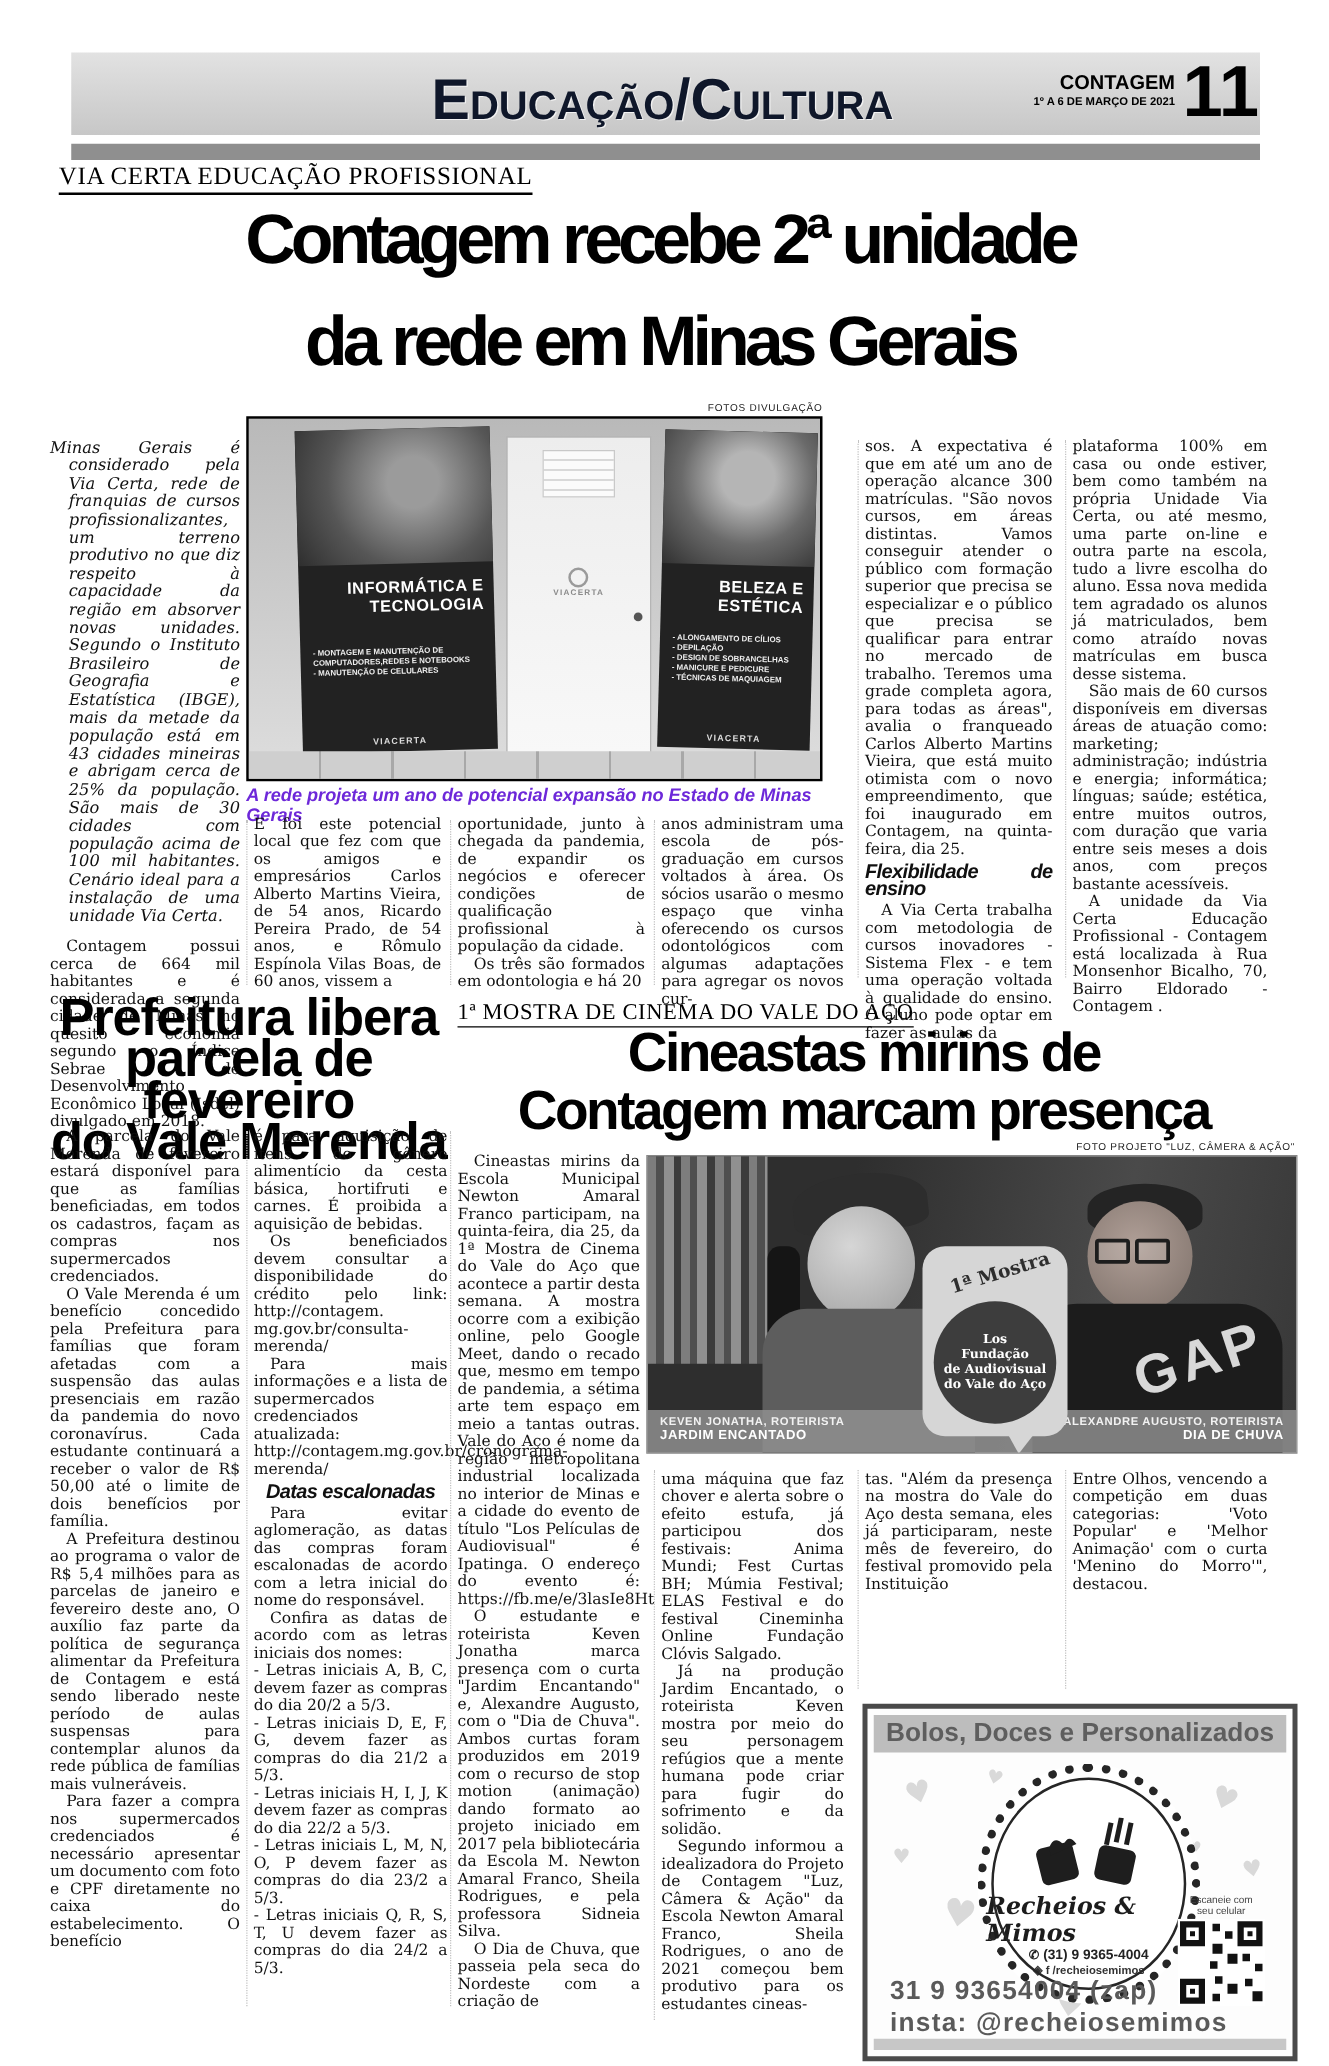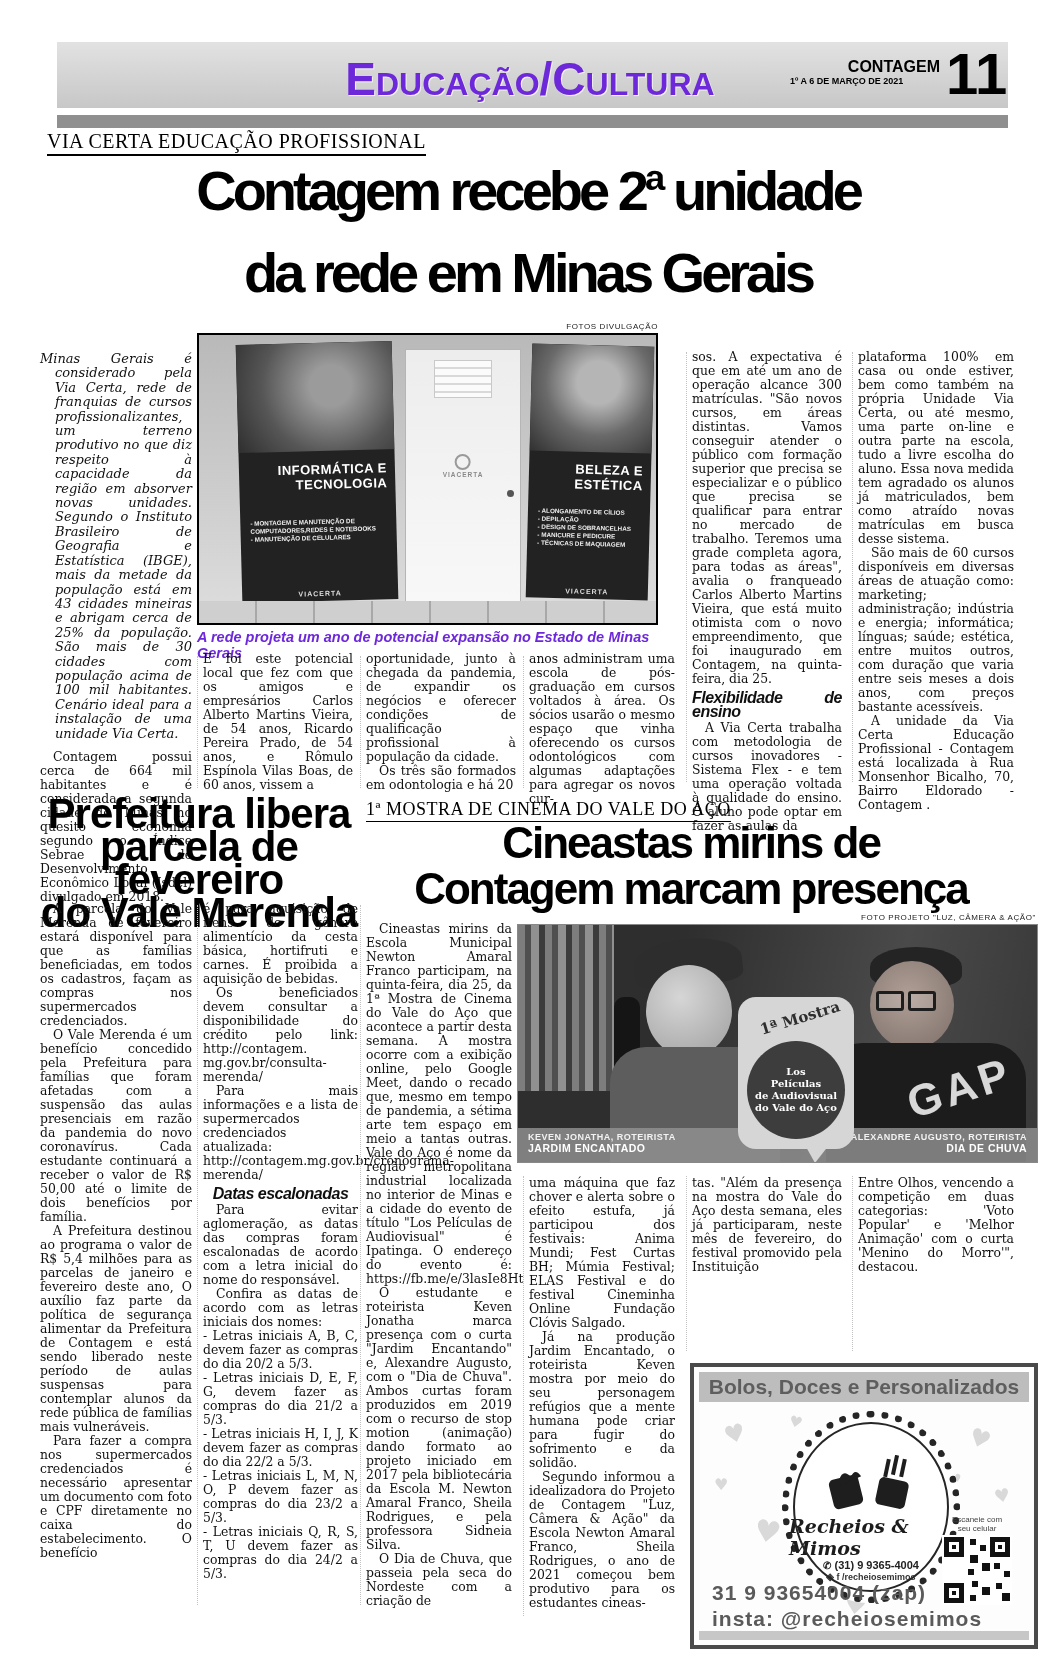--- a/index.html
+++ b/index.html
@@ -9,23 +9,23 @@
 
   
   .band{background:linear-gradient(#e2e2e2,#c7c7c7);}
   .graybar{background:#8f8f8f;}
   .jornal{font-family:"Liberation Sans",sans-serif;font-size:7px;letter-spacing:2px;color:#444;}
   .folha-row{display:flex;align-items:center;gap:2px;}
   .folha-o{width:24px;height:24px;border:7px solid #8a8a8a;border-radius:50%;display:inline-block;background:#fff;}
   .folha-t{font-family:"Liberation Sans",sans-serif;font-weight:900;font-size:34px;letter-spacing:-2px;color:#0a0a0a;}
   .tagline{font-family:"Liberation Sans",sans-serif;font-size:6px;color:#777;letter-spacing:1px;}
   .section-title{font-family:"Liberation Sans",sans-serif;font-variant:small-caps;font-weight:900;
-     font-size:46px;letter-spacing:0;color:#6d28d9;text-align:center;text-shadow:1px 1px 0 #f2f2f2;}
+     font-size:46px;letter-spacing:0;color:#0f172a;text-align:center;text-shadow:1px 1px 0 #f2f2f2;}
   .mh-city{font-family:"Liberation Sans",sans-serif;font-weight:900;font-size:16px;color:#000;text-align:right;}
-  .mh-date{font-family:"Liberation Sans",sans-serif;font-weight:700;font-size:9px;color:#000;}
+  .mh-date{font-family:"Liberation Sans",sans-serif;font-weight:700;font-size:9px;color:#000;text-align:right;}
   .mh-page{font-family:"Liberation Sans",sans-serif;font-weight:900;font-size:58px;color:#000;line-height:.9;}
 
   
   .kicker{font-family:"Liberation Serif",serif;font-size:20px;letter-spacing:.5px;color:#000;
           border-bottom:2px solid #000;padding-bottom:1px;display:inline-block;}
   .kicker.small{font-size:18px;border-bottom-width:1.5px;}
   .hl{font-family:"Liberation Sans",sans-serif;font-weight:700;color:#000;text-align:center;}
   .hl1{font-size:56px;line-height:82px;letter-spacing:-4px;}
   .hl2{font-size:42px;line-height:33px;letter-spacing:-1px;}
   .hl3{font-size:44px;line-height:46px;letter-spacing:-2px;}
@@ -261,21 +261,21 @@
         <i></i>
       </div>
     <div class="body-shape" style="left:308px;top:118px;width:200px;height:124px;background:#1c1c1c;"></div>
     <div class="gap-text" style="left:388px;top:138px;">GAP</div>
 
     <div class="bubble" style="left:220px;top:72px;width:116px;height:152px;">
       <div class="tail"></div>
       <div class="b-top">1ª Mostra</div>
       <div class="b-circle">
         <span>Los</span>
-        <span>Películas</span>
+        <span>Fundação</span>
         <span>de Audiovisual</span>
         <span>do Vale do Aço</span>
       </div>
     </div>
 
     <div class="capstrip">
       <div class="cpl">
         <div class="l1">KEVEN JONATHA, ROTEIRISTA</div>
         <div class="l2">JARDIM ENCANTADO</div>
       </div>

